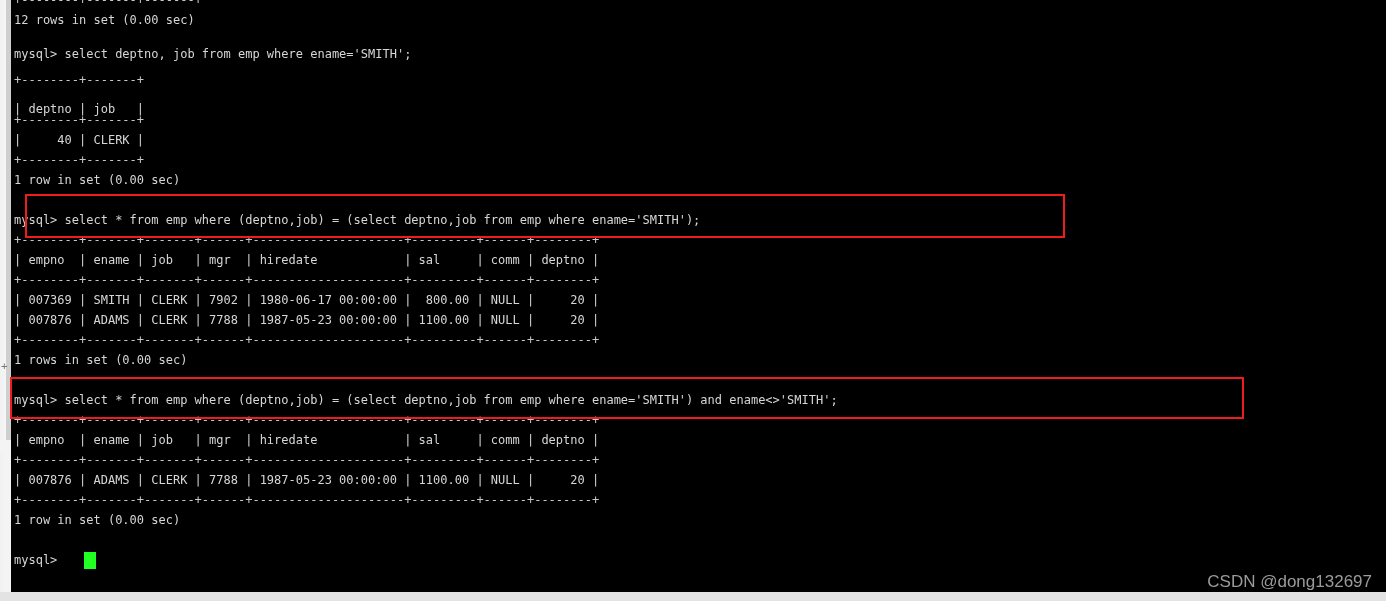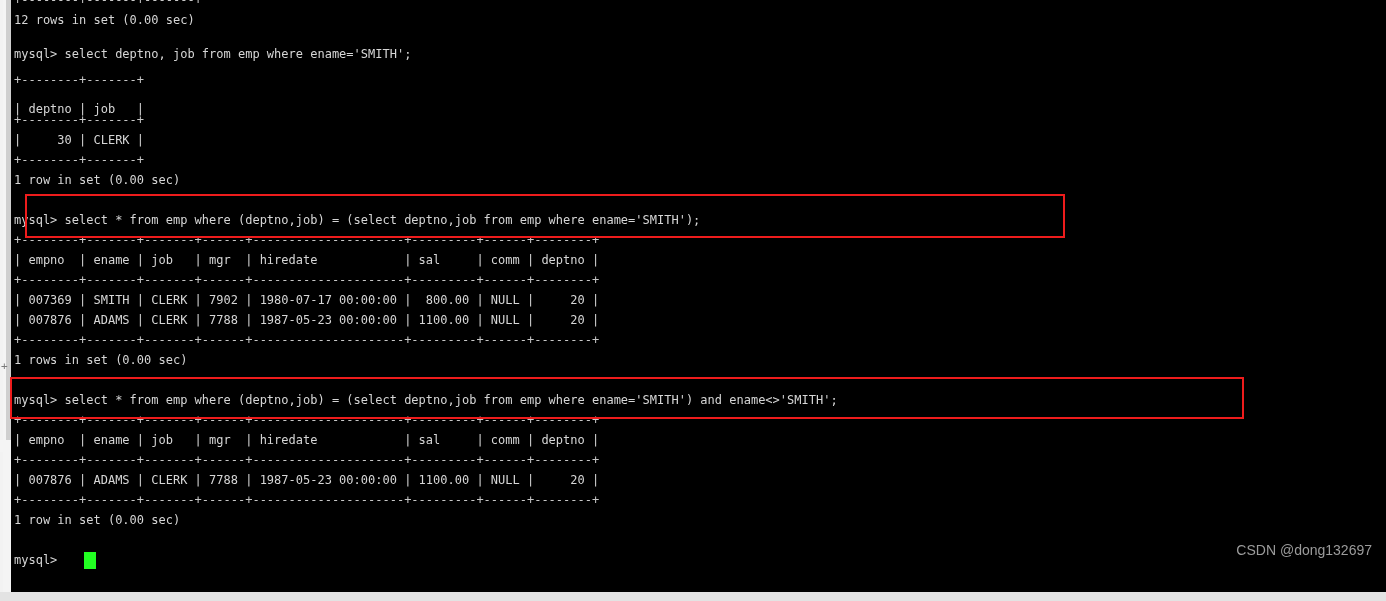--- a/index.html
+++ b/index.html
@@ -38,22 +38,22 @@
   .line.txt{color:#d6d6d6;}
 
   
   .redbox{position:absolute;border:2px solid #ee1c1c;box-sizing:border-box;background:transparent;}
 
   
   .cursor{position:absolute;width:12px;height:17px;background:#22ff22;}
 
   
   .watermark{
-    position:absolute;right:14px;top:540px;
-    color:#9b9b9b;font-size:14px;line-height:20px;
+    position:absolute;right:14px;top:572px;
+    color:#9b9b9b;font-size:17px;line-height:20px;
     font-family:"Liberation Sans","DejaVu Sans",sans-serif;
     white-space:pre;
   }
 </style>
 </head>
 <body>
 
 <div id="page">
 
   <div class="page-gutter">
@@ -66,29 +66,29 @@
 
   <div class="terminal">
     <div class="term-lines" id="term-lines">
         <div class="line sep" style="top: -10px; left: 3px;">+--------+-------+-------+</div>
         <div class="line txt" style="top: 10px; left: 3px;">12 rows in set (0.00 sec)</div>
         <div class="line txt" style="top: 30px; left: 3px;"></div>
         <div class="line txt" style="top: 44px; left: 3px;">mysql&gt; select deptno, job from emp where ename='SMITH';</div>
         <div class="line sep" style="top: 70px; left: 3px;">+--------+-------+</div>
         <div class="line txt" style="top: 90px; left: 3px; margin-top: 9px;">| deptno | job   |</div>
         <div class="line sep" style="top: 110px; left: 3px;">+--------+-------+</div>
-        <div class="line txt" style="top: 130px; left: 3px;">|     30 | CLERK |</div>
+        <div class="line txt" style="top: 130px; left: 3px;">|     40 | CLERK |</div>
         <div class="line sep" style="top: 150px; left: 3px;">+--------+-------+</div>
         <div class="line txt" style="top: 170px; left: 3px;">1 row in set (0.00 sec)</div>
         <div class="line txt" style="top: 190px; left: 3px;"></div>
         <div class="line txt" style="top: 210px; left: 3px;">mysql&gt; select * from emp where (deptno,job) = (select deptno,job from emp where ename='SMITH');</div>
         <div class="line sep" style="top: 230px; left: 3px;">+--------+-------+-------+------+---------------------+---------+------+--------+</div>
         <div class="line txt" style="top: 250px; left: 3px;">| empno  | ename | job   | mgr  | hiredate            | sal     | comm | deptno |</div>
         <div class="line sep" style="top: 270px; left: 3px;">+--------+-------+-------+------+---------------------+---------+------+--------+</div>
-        <div class="line txt" style="top: 290px; left: 3px;">| 007369 | SMITH | CLERK | 7902 | 1980-07-17 00:00:00 |  800.00 | NULL |     20 |</div>
+        <div class="line txt" style="top: 290px; left: 3px;">| 007369 | SMITH | CLERK | 7902 | 1980-06-17 00:00:00 |  800.00 | NULL |     20 |</div>
         <div class="line txt" style="top: 310px; left: 3px;">| 007876 | ADAMS | CLERK | 7788 | 1987-05-23 00:00:00 | 1100.00 | NULL |     20 |</div>
         <div class="line sep" style="top: 330px; left: 3px;">+--------+-------+-------+------+---------------------+---------+------+--------+</div>
         <div class="line txt" style="top: 350px; left: 3px;">1 rows in set (0.00 sec)</div>
         <div class="line txt" style="top: 370px; left: 3px;"></div>
         <div class="line txt" style="top: 390px; left: 3px;">mysql&gt; select * from emp where (deptno,job) = (select deptno,job from emp where ename='SMITH') and ename&lt;&gt;'SMITH';</div>
         <div class="line sep" style="top: 410px; left: 3px;">+--------+-------+-------+------+---------------------+---------+------+--------+</div>
         <div class="line txt" style="top: 430px; left: 3px;">| empno  | ename | job   | mgr  | hiredate            | sal     | comm | deptno |</div>
         <div class="line sep" style="top: 450px; left: 3px;">+--------+-------+-------+------+---------------------+---------+------+--------+</div>
         <div class="line txt" style="top: 470px; left: 3px;">| 007876 | ADAMS | CLERK | 7788 | 1987-05-23 00:00:00 | 1100.00 | NULL |     20 |</div>
         <div class="line sep" style="top: 490px; left: 3px;">+--------+-------+-------+------+---------------------+---------+------+--------+</div>

